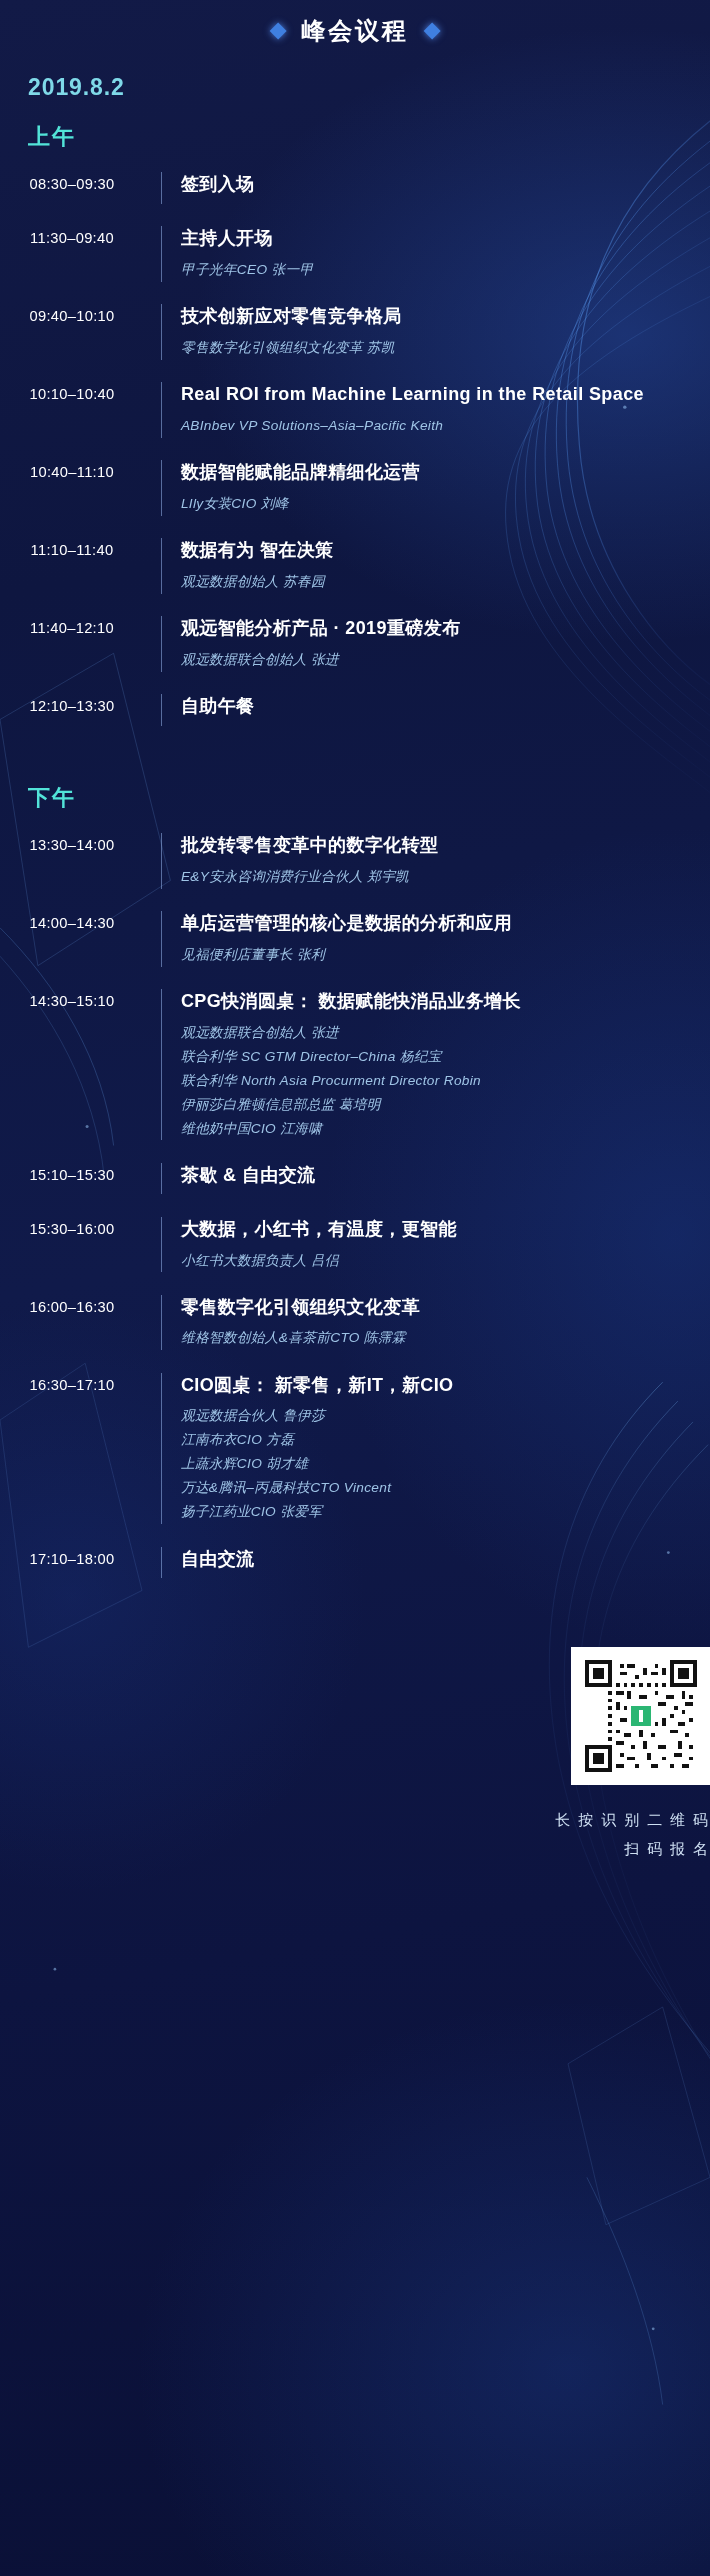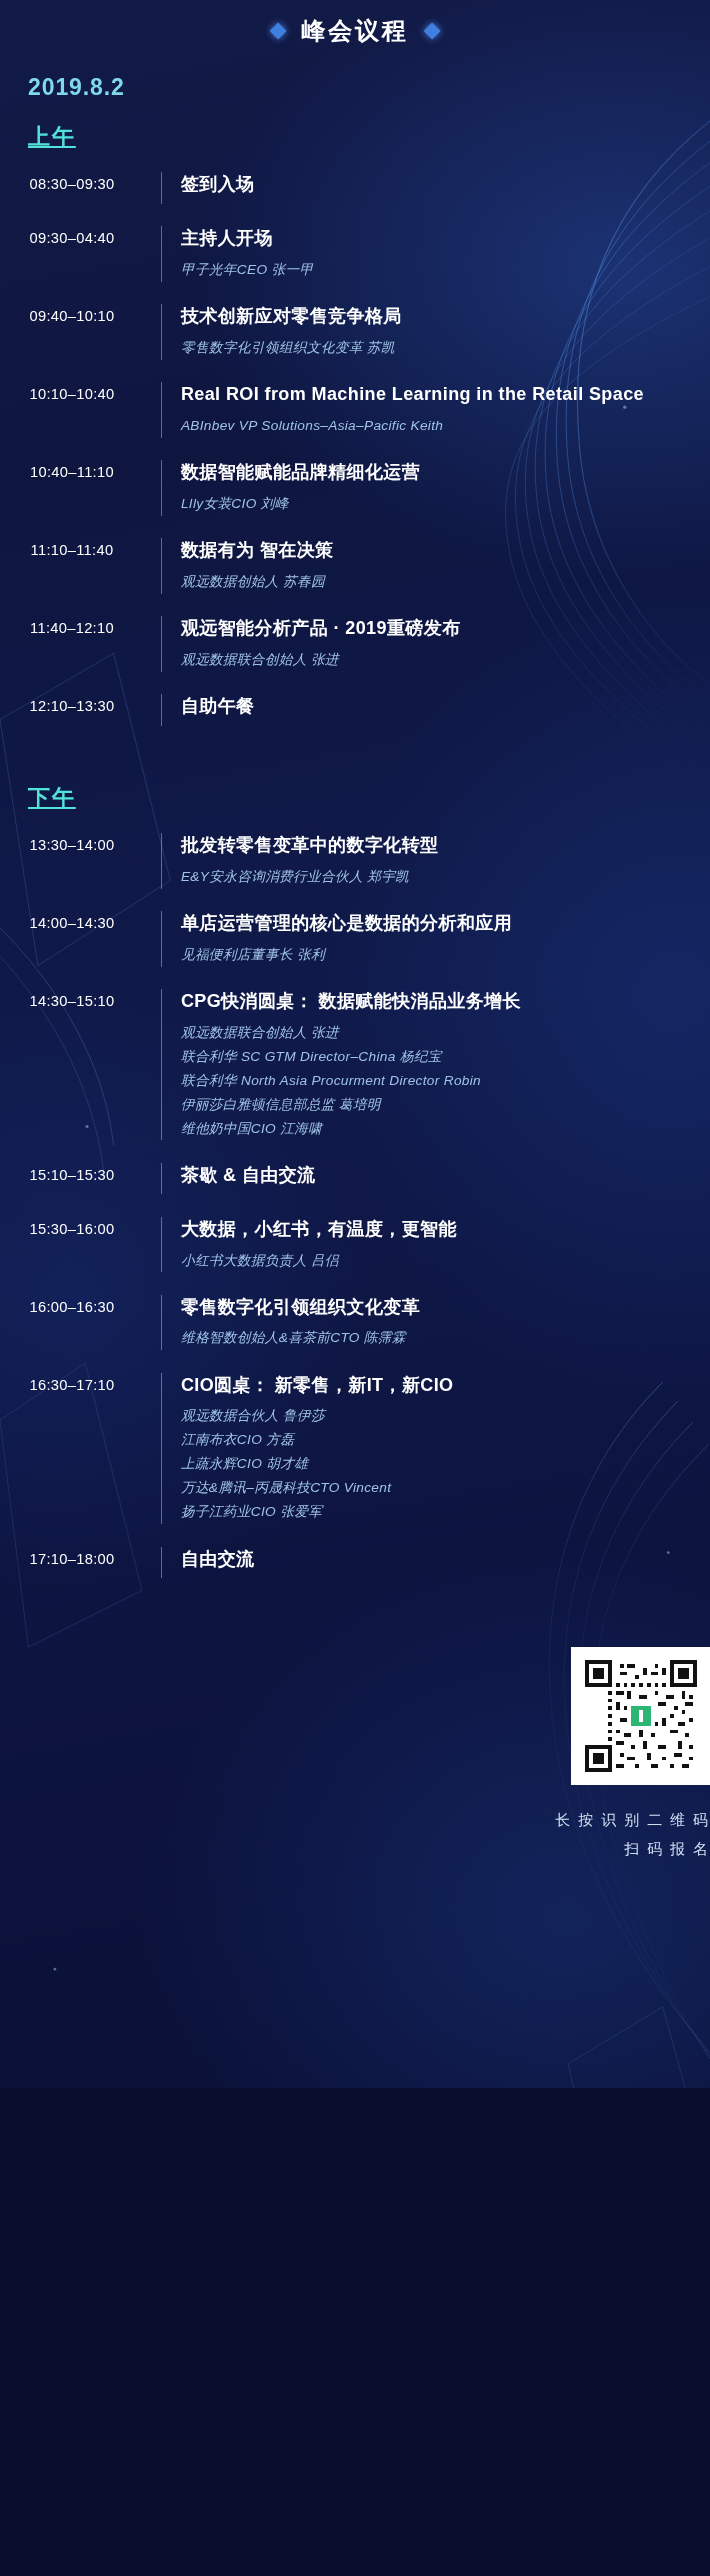--- a/index.html
+++ b/index.html
@@ -6,21 +6,21 @@
     margin: 0;
     padding: 0;
     background: #0a0d2b;
   }
   body {
     font-family: "Liberation Sans", sans-serif;
   }
   .page {
     position: relative;
     width: 710px;
-    height: 2088px;
+    height: 2576px;
     overflow: hidden;
     background:
       radial-gradient(ellipse 663px 473px at 88% 13%, rgba(46,92,190,0.40) 0%, rgba(16,24,74,0) 65%),
       radial-gradient(ellipse 568px 663px at 95% 48%, rgba(30,70,160,0.30) 0%, rgba(16,24,74,0) 62%),
       radial-gradient(ellipse 492px 492px at 10% 62%, rgba(28,58,140,0.28) 0%, rgba(16,24,74,0) 60%),
       radial-gradient(ellipse 663px 568px at 80% 92%, rgba(36,78,170,0.30) 0%, rgba(12,18,60,0) 65%),
       linear-gradient(170deg, #121a47 0%, #0e1640 22%, #101a4a 48%, #0d1440 74%, #0a1036 100%);
   }
   .bgfx { position: absolute; inset: 0; pointer-events: none; }
   .bgfx svg { position: absolute; top: 0; left: 0; }
@@ -61,21 +61,20 @@
   }
 
   .session-title {
     position: relative;
     z-index: 3;
     margin: 21px 0 9.5px 28px;
     font-size: 22px;
     font-weight: bold;
     color: #52e3d8;
     letter-spacing: 1.9px;
-    text-decoration: underline;
   }
 
   .agenda {
     position: relative;
     z-index: 3;
     margin: 5.7px 0 0 0;
     padding: 0;
   }
   .row {
     display: flex;
@@ -219,21 +218,21 @@
     <div class="row">
       <div class="time">08:30–09:30</div>
       <div class="divider"></div>
       <div class="content">
         <div class="topic">签到入场</div>
         <div class="speakers"></div>
       </div>
     </div>
 
     <div class="row">
-      <div class="time">09:30–04:40</div>
+      <div class="time">11:30–09:40</div>
       <div class="divider"></div>
       <div class="content">
         <div class="topic">主持人开场</div>
         <div class="speakers">
           <div class="speaker">甲子光年CEO  张一甲</div>
         </div>
       </div>
     </div>
 
     <div class="row">

